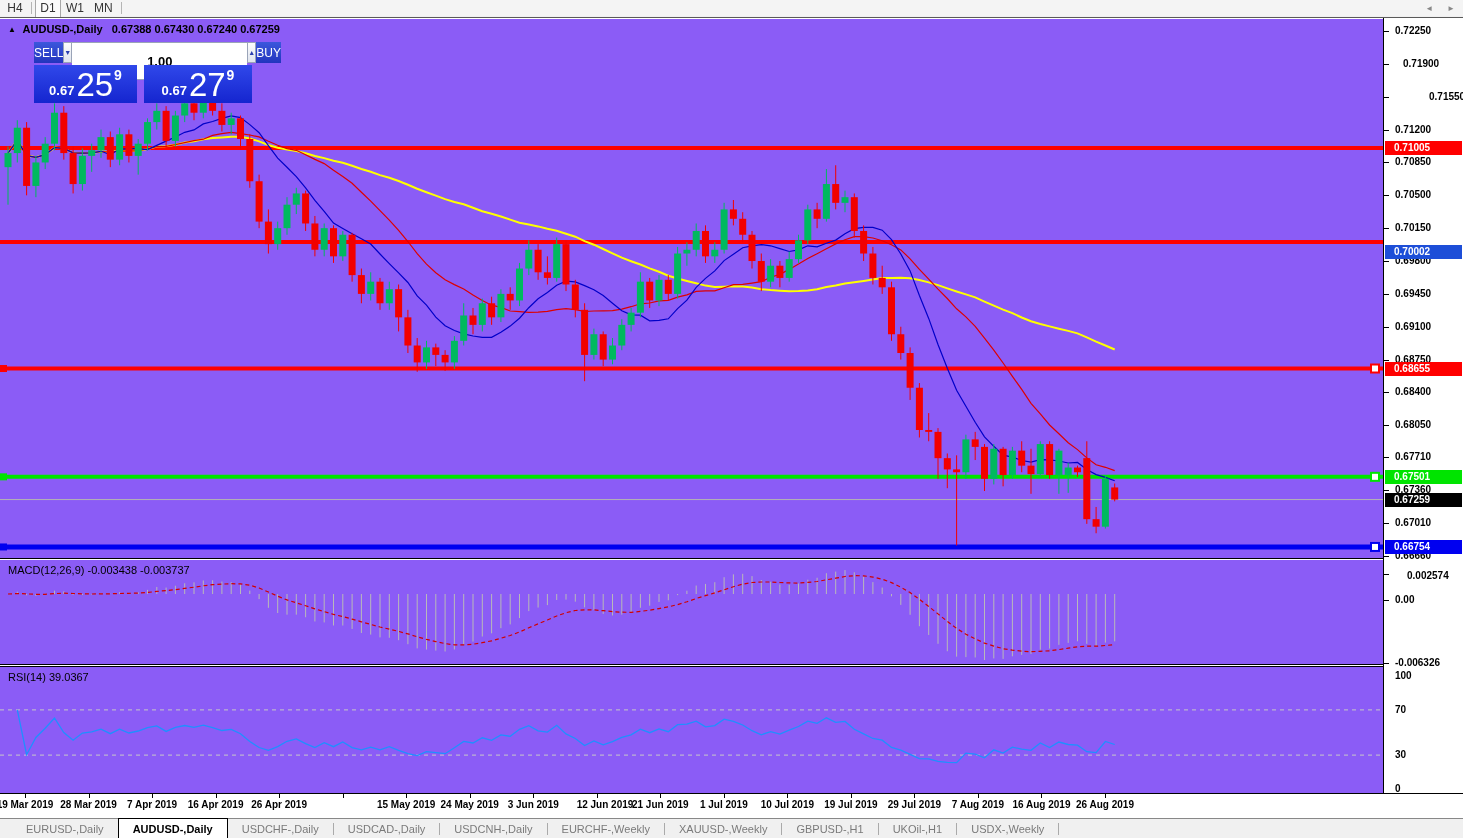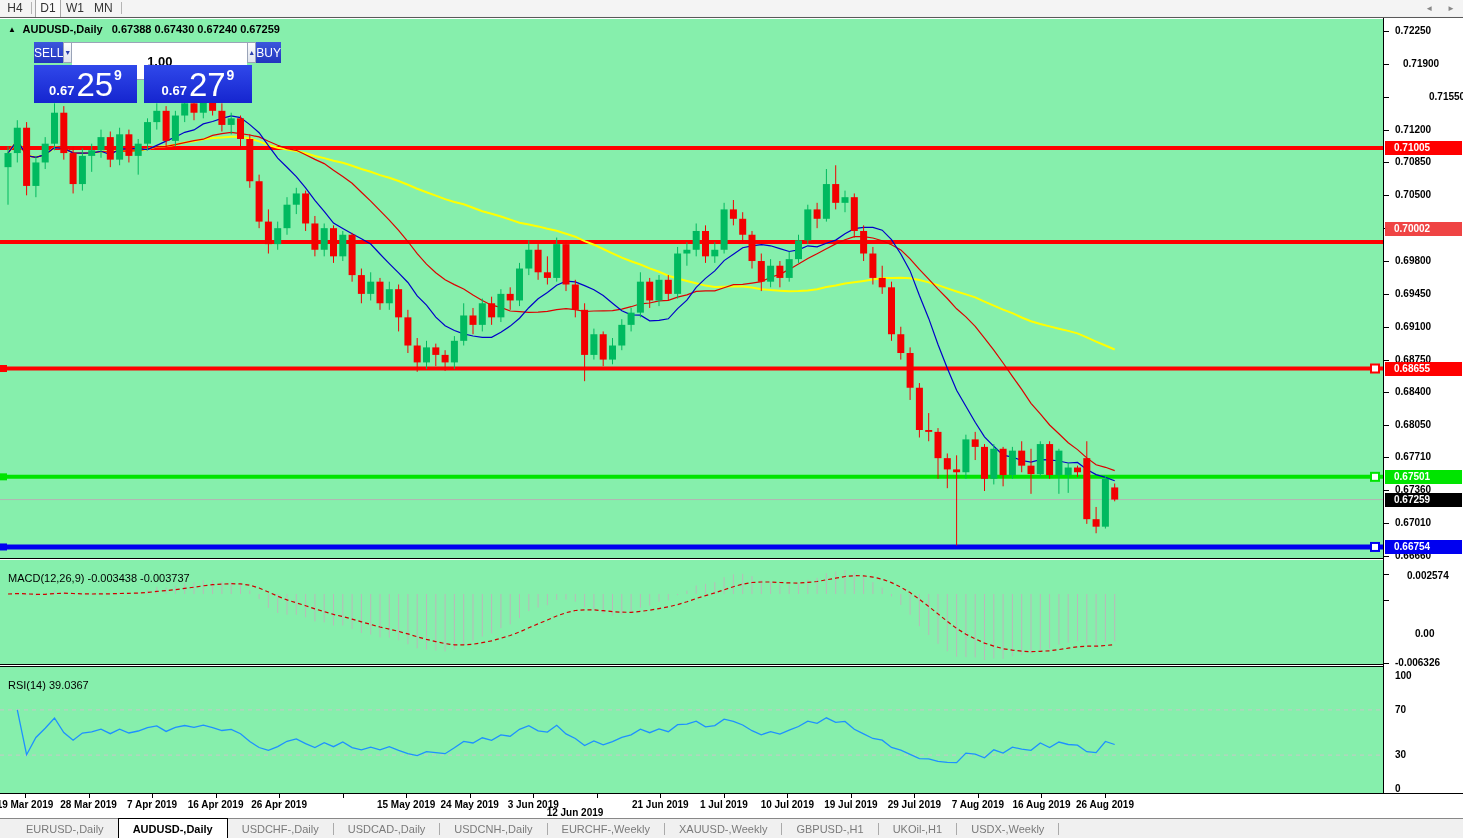--- a/index.html
+++ b/index.html
@@ -11,21 +11,21 @@
   #tf-toolbar { position:absolute; left:0; top:0; width:1463px; height:16px;
     background:#f4f4f4; display:flex; align-items:center; padding-left:2px; }
   .tf-btn { height:14px; min-width:26px; padding:12px 4px; font-size:12px; color:#333;
     display:flex; align-items:center; justify-content:center; border:1px solid transparent; cursor:default; }
   .tf-btn.active { background:#fbfbfb; border:1px solid #a8a8a8; }
   .tf-sep { width:1px; height:12px; background:#b5b5b5; margin:0 3px; }
 
   
   #win { position:absolute; left:0; top:17px; width:1463px; height:800px;
     background:#ffffff; border-top:1px solid #5a5a5a; }
-  .panel { position:absolute; left:0; background:#86efac; }
+  .panel { position:absolute; left:0; background:#8b5cf6; }
   #chart-panel { top:1px; height:539px; width:1383px; }
   #macd-panel  { top:542px; height:104px; width:1383px; }
   #rsi-panel   { top:649px; height:126px; width:1383px; }
   .hsep  { position:absolute; left:0; width:1463px; height:1px; background:#000; }
   #vaxis-line { position:absolute; left:1383px; top:0; width:1px; height:775px; background:#000; }
 
   svg { position:absolute; left:0; top:0; }
 
   
   #chart-header { position:absolute; left:8px; top:4px; font-size:11px; font-weight:bold;
@@ -48,21 +48,21 @@
   #tp-row2 { display:flex; height:38px; margin-top:2px; }
   .tp-price { height:38px; color:#fff; display:flex; align-items:center; justify-content:center;
     background:linear-gradient(180deg,#3048ea,#1525cf); cursor:pointer; }
   #tp-sell-price { width:103px; margin-right:7px; }
   #tp-buy-price  { width:108px; }
   .tp-small { font-size:13px; font-weight:bold; align-self:flex-end; margin-bottom:5px; }
   .tp-big   { font-size:33px; line-height:33px; margin:0 1px 0 2px; }
   .tp-sup   { font-size:14px; font-weight:bold; align-self:flex-start; margin-top:2px; }
 
   
-  .ind-label { position:absolute; left:8px; top:12px; font-size:11px; color:#000; z-index:4; white-space:nowrap; }
+  .ind-label { position:absolute; left:8px; top:4px; font-size:11px; color:#000; z-index:4; white-space:nowrap; }
 
   
   #paxis { position:absolute; left:1384px; top:0; width:79px; height:775px; background:#fff; }
   .ptick { position:absolute; left:11px; font-size:10px; font-weight:bold; color:#000; white-space:nowrap; }
   .ptick-dash { position:absolute; left:0; width:5px; height:1px; background:#000; }
   .ptag { position:absolute; left:1px; width:77px; height:14px; font-size:10px; font-weight:bold;
     color:#fff; padding-left:9px; line-height:14px; white-space:nowrap; }
 
   
   #daxis { position:absolute; left:0; top:776px; width:1463px; height:24px; background:#fff; }
@@ -562,28 +562,28 @@
         <div class="ptick" style="top: 401.3px;">0.68050</div>
         <div class="ptick-dash" style="top: 439.216px;"></div>
         <div class="ptick" style="top: 433.216px;">0.67710</div>
         <div class="ptick-dash" style="top: 472.07px;"></div>
         <div class="ptick" style="top: 466.07px;">0.67360</div>
         <div class="ptick-dash" style="top: 504.925px;"></div>
         <div class="ptick" style="top: 498.925px;">0.67010</div>
         <div class="ptick-dash" style="top: 537.78px;"></div>
         <div class="ptick" style="top: 531.78px;">0.66660</div>
         <div class="ptag" style="top: 122.913px; background: rgb(255, 0, 0); color: rgb(255, 255, 255);">0.71005</div>
-        <div class="ptag" style="top: 204px; background: #ef4444; color: rgb(255, 255, 255);">0.70002</div>
+        <div class="ptag" style="top: 227px; background: #1d4ed8; color: rgb(255, 255, 255);">0.70002</div>
         <div class="ptag" style="top: 343.508px; background: rgb(255, 0, 0); color: rgb(255, 255, 255);">0.68655</div>
         <div class="ptag" style="top: 451.835px; background: rgb(0, 228, 0); color: rgb(255, 255, 255);">0.67501</div>
         <div class="ptag" style="top: 474.551px; background: rgb(0, 0, 0); color: rgb(255, 255, 255);">0.67259</div>
         <div class="ptag" style="top: 521.956px; background: rgb(0, 0, 240); color: rgb(255, 255, 255);">0.66754</div>
         <div class="ptick" style="top: 552px; margin-left: 12px;">0.002574</div>
         <div class="ptick-dash" style="top: 556px;"></div>
-        <div class="ptick" style="top: 610px; margin-left: 20px;">0.00</div>
+        <div class="ptick" style="top: 576px;">0.00</div>
         <div class="ptick-dash" style="top: 582px;"></div>
         <div class="ptick" style="top: 639px;">-0.006326</div>
         <div class="ptick-dash" style="top: 645px;"></div>
         <div class="ptick" style="top: 652px;">100</div>
         <div class="ptick" style="top: 685.9px;">70</div>
         <div class="ptick" style="top: 731.1px;">30</div>
         <div class="ptick" style="top: 765px;">0</div>
       </div>
     <div id="daxis">
         <div class="dtick" style="left: 25px;"></div>
@@ -598,21 +598,21 @@
         <div class="dlabel" style="left: 279.118px;">26 Apr 2019</div>
         <div class="dtick" style="left: 342.647px;"></div>
         <div class="dlabel" style="left: 342.647px; margin-top: 22px;">6 May 2019</div>
         <div class="dtick" style="left: 406.176px;"></div>
         <div class="dlabel" style="left: 406.176px;">15 May 2019</div>
         <div class="dtick" style="left: 469.706px;"></div>
         <div class="dlabel" style="left: 469.706px;">24 May 2019</div>
         <div class="dtick" style="left: 533.235px;"></div>
         <div class="dlabel" style="left: 533.235px;">3 Jun 2019</div>
         <div class="dtick" style="left: 596.765px;"></div>
-        <div class="dlabel" style="left: 575px; margin-top: 8px;">12 Jun 2019</div>
+        <div class="dlabel" style="left: 605px;">12 Jun 2019</div>
         <div class="dtick" style="left: 660.294px;"></div>
         <div class="dlabel" style="left: 660.294px;">21 Jun 2019</div>
         <div class="dtick" style="left: 723.824px;"></div>
         <div class="dlabel" style="left: 723.824px;">1 Jul 2019</div>
         <div class="dtick" style="left: 787.353px;"></div>
         <div class="dlabel" style="left: 787.353px;">10 Jul 2019</div>
         <div class="dtick" style="left: 850.882px;"></div>
         <div class="dlabel" style="left: 850.882px;">19 Jul 2019</div>
         <div class="dtick" style="left: 914.412px;"></div>
         <div class="dlabel" style="left: 914.412px;">29 Jul 2019</div>

